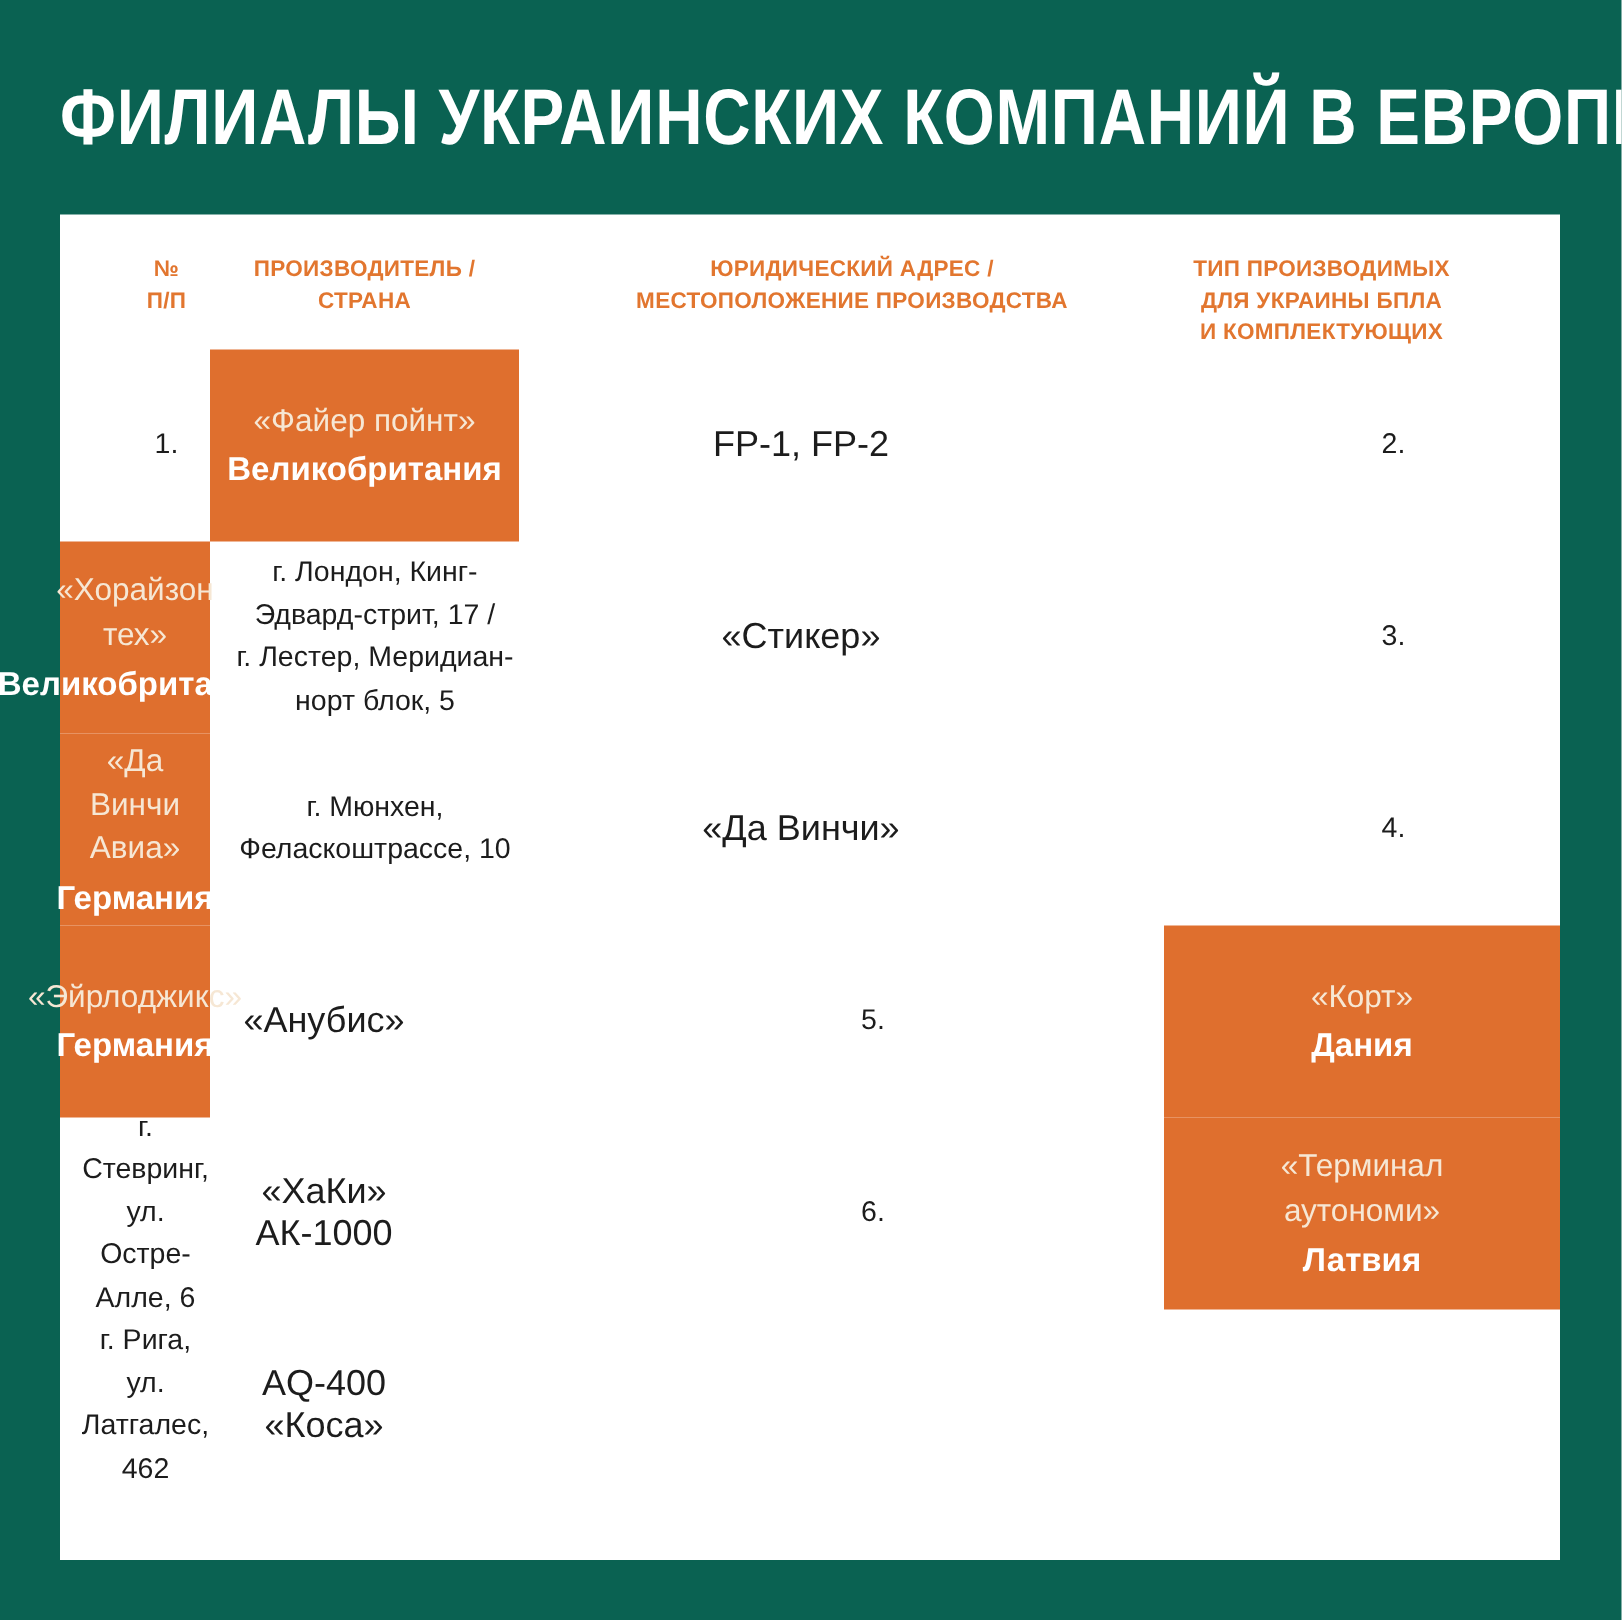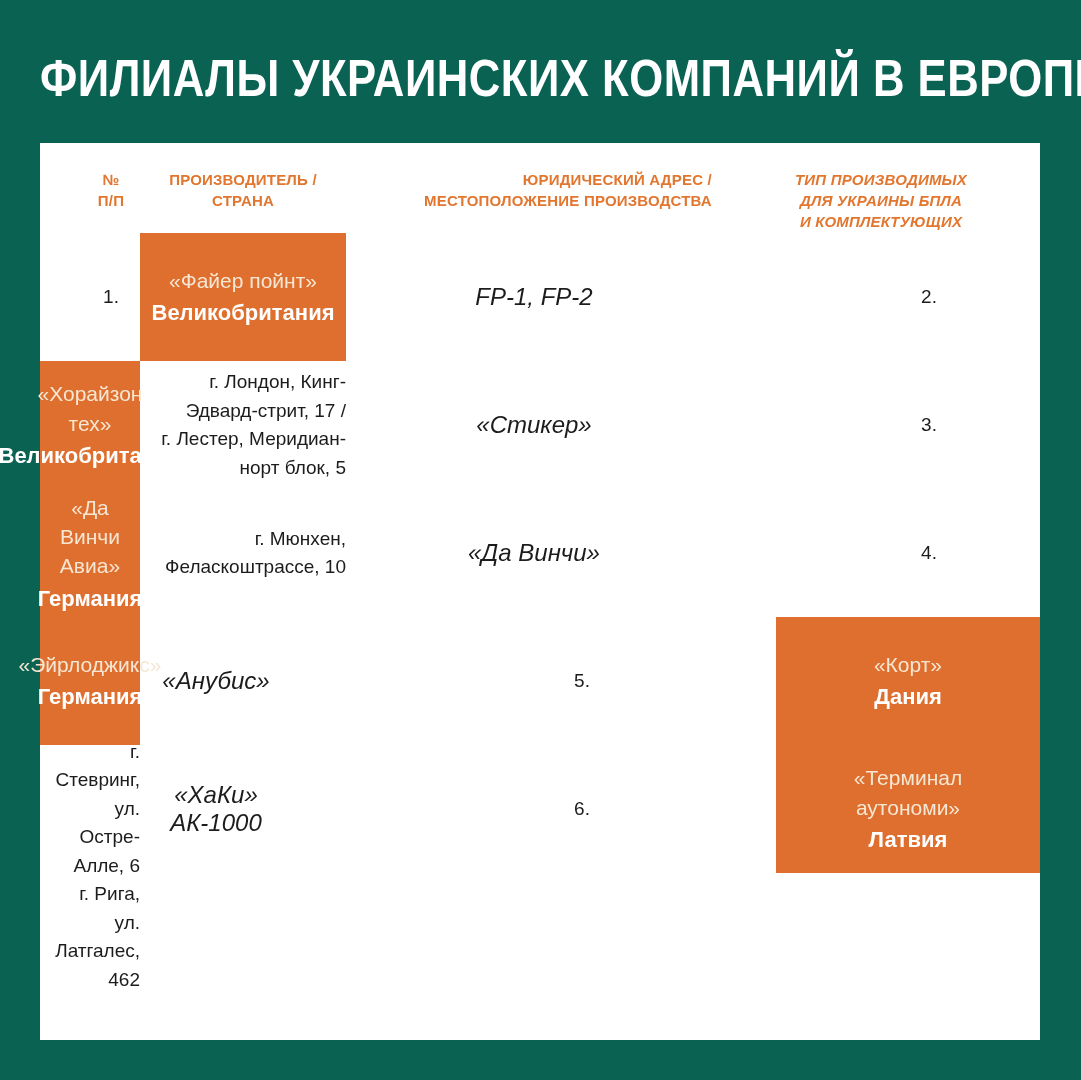--- a/index.html
+++ b/index.html
@@ -76,22 +76,22 @@
     align-items:flex-start;
     padding-top:26px;
     color:var(--header-text);
     font-weight:700;
     font-size:15px;
     line-height:1.4;
     letter-spacing:0.2px;
     white-space:pre-line;
   }
   .offset-num{padding-left:42px;}
-  .offset-addr{padding-left:14px;text-align:right;}
-  .offset-type{padding-right:54px;font-style:italic;}
+  .offset-addr{padding-left:14px;}
+  .offset-type{padding-right:54px;}
   .num{
     font-size:19px;
     color:var(--ink);
   }
   .mfr{
     background:var(--accent);
     flex-direction:column;
     gap:3px;
     padding:6px 10px;
   }
@@ -175,15 +175,16 @@
     <div class="cell addr offset-addr">г. Стевринг, ул. Остре-Алле, 6</div>
     <div class="cell type offset-type">«ХаКи» АК-1000</div>
 
     <div class="cell num offset-num">6.</div>
     <div class="cell mfr">
       <span class="company">«Терминал
 аутономи»</span>
       <span class="country">Латвия</span>
     </div>
     <div class="cell addr offset-addr">г. Рига, ул. Латгалес, 462</div>
+    <div class="cell type offset-type">AQ-400 «Коса»</div>
 
   </div>
 </div>
 
 </body></html>

